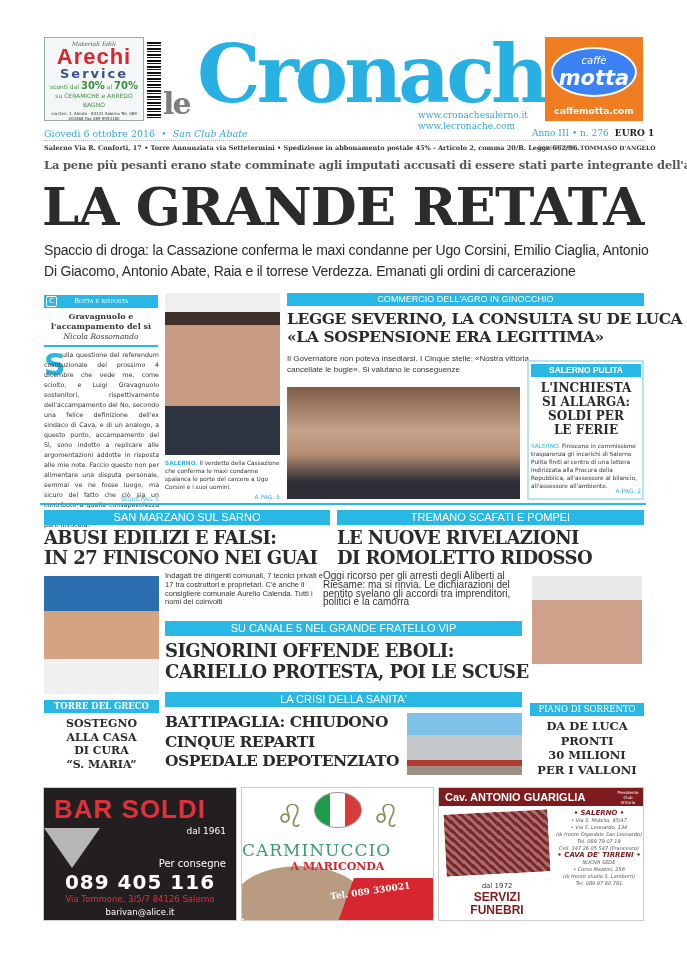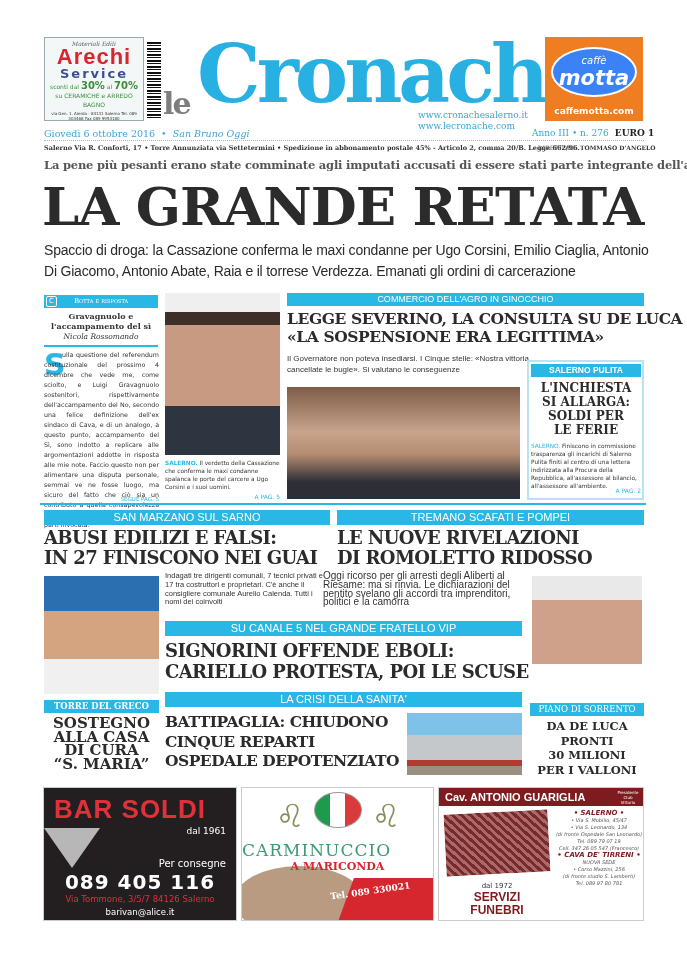--- a/index.html
+++ b/index.html
@@ -81,21 +81,21 @@
   #abusi-body { left: 165px; top: 572px; width: 165px; font-size: 7.5px; line-height: 8.8px; color: #333; font-family: "Liberation Sans", sans-serif; }
 
   #tag-tremano { left: 337px; top: 510px; width: 307px; height: 15px; font-size: 11px; line-height: 15px; text-align: center; font-family: "Liberation Sans", sans-serif; }
   #ridosso-title { left: 337px; top: 528px; width: 300px; font-size: 18px; line-height: 20px; font-family: "DejaVu Serif", serif; font-weight: bold; color: #2b2b2b; letter-spacing: -0.6px; white-space: nowrap; }
   #ridosso-body { left: 323px; top: 572px; width: 190px; font-size: 10px; line-height: 8.8px; color: #333; font-family: "Liberation Sans", sans-serif; }
 
   #tag-canale5 { left: 165px; top: 621px; width: 357px; height: 15px; font-size: 11px; line-height: 15px; text-align: center; font-family: "Liberation Sans", sans-serif; }
   #signorini-title { left: 165px; top: 640px; width: 360px; font-size: 18px; line-height: 21px; font-family: "DejaVu Serif", serif; font-weight: bold; color: #2b2b2b; letter-spacing: -0.6px; white-space: nowrap; }
 
   #tag-torre { left: 44px; top: 700px; width: 115px; height: 13px; font-size: 8.5px; line-height: 13px; text-align: center; font-family: "DejaVu Serif", serif; font-weight: bold; }
-  #torre-title { left: 44px; top: 717px; width: 115px; text-align: center; font-size: 15px; line-height: 13.5px; font-family: "DejaVu Serif", serif; font-weight: bold; color: #2b2b2b; }
+  #torre-title { left: 44px; top: 717px; width: 115px; text-align: center; font-size: 11px; line-height: 13.5px; font-family: "DejaVu Serif", serif; font-weight: bold; color: #2b2b2b; }
 
   #tag-crisi { left: 165px; top: 692px; width: 357px; height: 15px; font-size: 11px; line-height: 15px; text-align: center; font-family: "Liberation Sans", sans-serif; }
   #battipaglia-title { left: 165px; top: 712px; width: 240px; font-size: 15.5px; line-height: 19.5px; font-family: "DejaVu Serif", serif; font-weight: bold; color: #2b2b2b; letter-spacing: -0.5px; white-space: nowrap; }
 
   #tag-piano { left: 530px; top: 703px; width: 114px; height: 13px; font-size: 8.5px; line-height: 13px; text-align: center; font-family: "DejaVu Serif", serif; font-weight: normal; }
   #piano-title { left: 530px; top: 719px; width: 114px; text-align: center; font-size: 11.5px; line-height: 14.5px; font-family: "DejaVu Serif", serif; font-weight: bold; color: #2b2b2b; }
 
   
   #ad-barivan { left: 43px; top: 787px; width: 194px; height: 134px; background: #231f20; overflow: hidden; border: 1px solid #ccc; }
   #ad-barivan .t { position:absolute; left: 10px; top: 6px; font-size: 26px; font-weight: bold; color: #e0303a; font-family: "Liberation Sans", sans-serif; letter-spacing: 1px; }
@@ -145,21 +145,21 @@
 </div>
 <div id="motta" class="abs">
   <div class="oval">
     <div class="caffe">caffè</div>
     <div class="mt">motta</div>
   </div>
   <div class="web">caffemotta.com</div>
 </div>
 
 <div id="dateline" class="abs">
-  <span>Giovedì 6 ottobre 2016</span> &nbsp;•&nbsp; <i>San Bruno Oggi</i>
+  <span>Giovedì 6 ottobre 2016</span> &nbsp;•&nbsp; <i>San Club Abate</i>
 </div>
 <div id="issue" class="abs">
   <span>Anno III • n. 276</span><b>EURO 1</b>
 </div>
 <div id="dots" class="abs"></div>
 <div id="infoline" class="abs">Salerno Via R. Conforti, 17  •  Torre Annunziata via Settetermini  •  Spedizione in abbonamento postale 45% - Articolo 2, comma 20/B. Legge 662/96.</div>
 <div id="director" class="abs">
   <span>DIRETTORE:</span> <b>TOMMASO D'ANGELO</b>
 </div>
 

